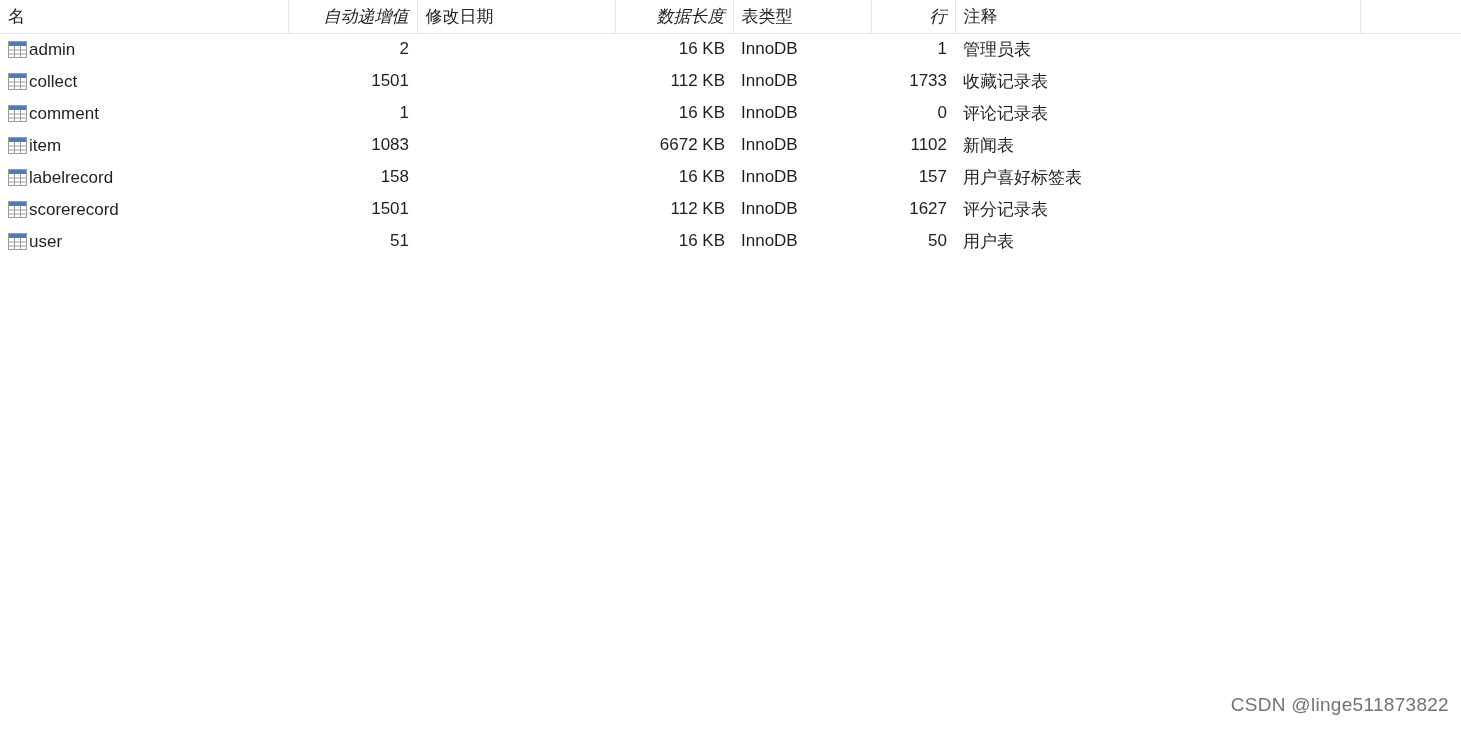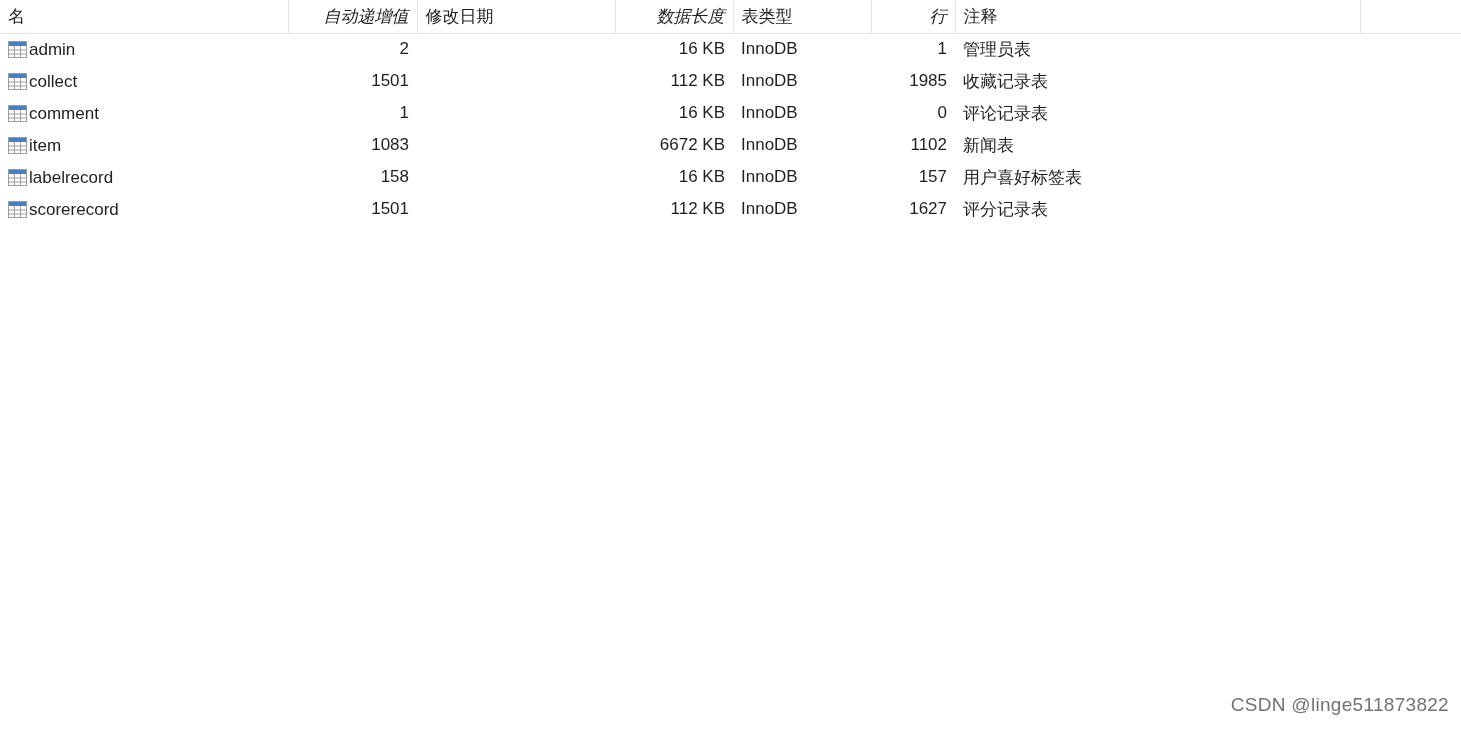--- a/index.html
+++ b/index.html
@@ -173,21 +173,21 @@
                   <line x1="12.5" y1="5" x2="12.5" y2="16" stroke="#9d9d9d" stroke-width="1"></line>
                 </svg>
               </span>
               <span class="name-text">collect</span>
             </span>
           </td>
           <td class="td-right">1501</td>
           <td class="td-left"></td>
           <td class="td-right">112 KB</td>
           <td class="td-left">InnoDB</td>
-          <td class="td-right">1985</td>
+          <td class="td-right">1733</td>
           <td class="td-left">收藏记录表</td>
           <td class="td-left"></td>
         </tr>
         <tr>
           <td class="td-left cell-name">
             <span class="name-inner">
               <span>
                 <svg class="table-icon" viewBox="0 0 19 17" xmlns="http://www.w3.org/2000/svg">
                   <rect x="0.5" y="0.5" width="18" height="16" fill="#ffffff" stroke="#9d9d9d"></rect>
                   <rect x="1" y="1" width="17" height="4" fill="#4a7ebb"></rect>
@@ -271,19 +271,43 @@
               </span>
               <span class="name-text">scorerecord</span>
             </span>
           </td>
           <td class="td-right">1501</td>
           <td class="td-left"></td>
           <td class="td-right">112 KB</td>
           <td class="td-left">InnoDB</td>
           <td class="td-right">1627</td>
           <td class="td-left">评分记录表</td>
+          <td class="td-left"></td>
+        </tr>
+        <tr>
+          <td class="td-left cell-name">
+            <span class="name-inner">
+              <span>
+                <svg class="table-icon" viewBox="0 0 19 17" xmlns="http://www.w3.org/2000/svg">
+                  <rect x="0.5" y="0.5" width="18" height="16" fill="#ffffff" stroke="#9d9d9d"></rect>
+                  <rect x="1" y="1" width="17" height="4" fill="#4a7ebb"></rect>
+                  <line x1="1" y1="9" x2="18" y2="9" stroke="#9d9d9d" stroke-width="1"></line>
+                  <line x1="1" y1="13" x2="18" y2="13" stroke="#9d9d9d" stroke-width="1"></line>
+                  <line x1="6.5" y1="5" x2="6.5" y2="16" stroke="#9d9d9d" stroke-width="1"></line>
+                  <line x1="12.5" y1="5" x2="12.5" y2="16" stroke="#9d9d9d" stroke-width="1"></line>
+                </svg>
+              </span>
+              <span class="name-text">user</span>
+            </span>
+          </td>
+          <td class="td-right">51</td>
+          <td class="td-left"></td>
+          <td class="td-right">16 KB</td>
+          <td class="td-left">InnoDB</td>
+          <td class="td-right">50</td>
+          <td class="td-left">用户表</td>
           <td class="td-left"></td>
         </tr>
       </tbody>
   </table>
 </div>
 
 <div class="watermark">CSDN @linge511873822</div>
 
 </body></html>

